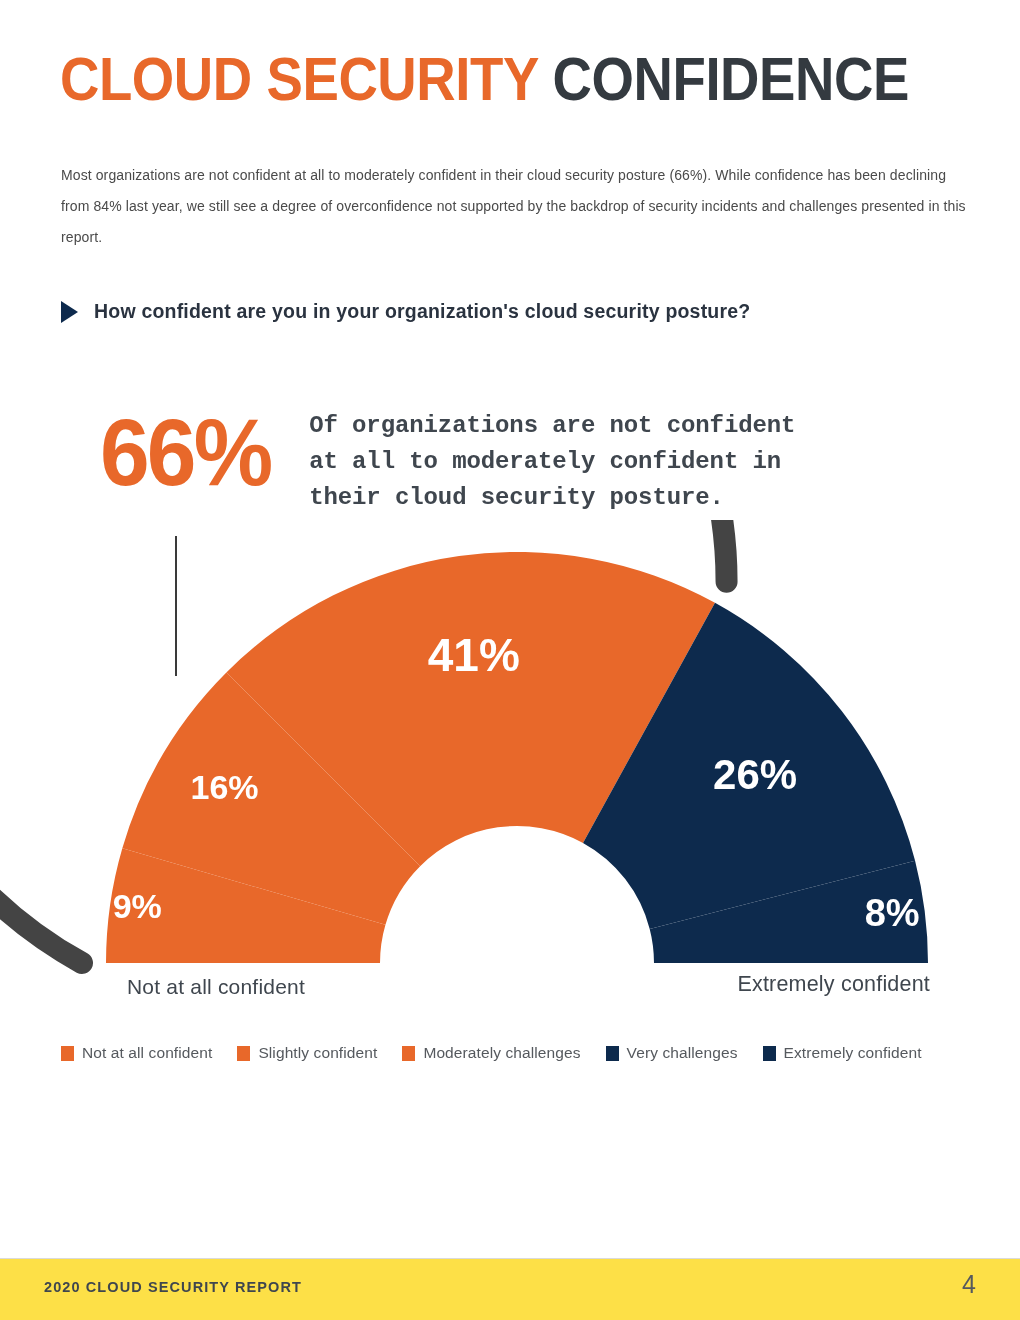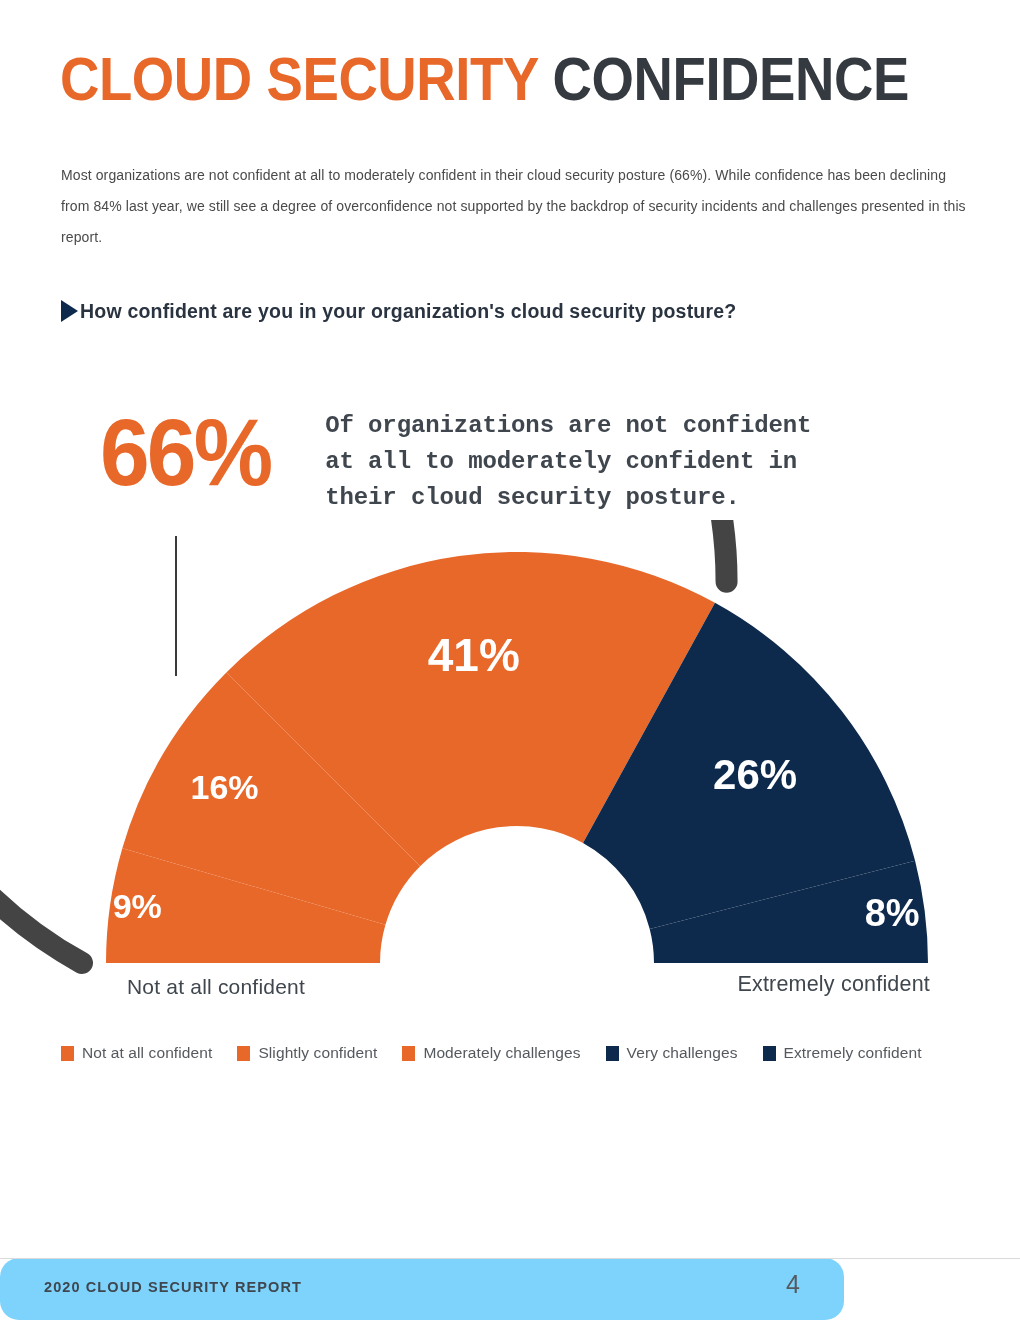--- a/index.html
+++ b/index.html
@@ -35,38 +35,38 @@
     font-size:14px;
     line-height:31px;
     color:#4a4a4a;
     font-weight:400;
     letter-spacing:0.1px;
   }
 
   
   .question-row{
     position:absolute;left:61px;top:300px;
-    display:flex;align-items:flex-start;gap:2px;
+    display:flex;align-items:center;gap:16px;
   }
   .tri{
     width:0;height:0;
     border-top:11px solid transparent;
     border-bottom:11px solid transparent;
     border-left:17px solid #0D2A4D;
     display:block;
   }
   .question-text{
     font-family:"Liberation Sans Narrow","Liberation Sans",sans-serif;
     font-size:19.5px;font-weight:700;color:#2A3340;
     letter-spacing:0.2px;
     white-space:nowrap;
   }
 
   
-  .stat-wrap{position:absolute;left:100px;top:408px;display:flex;align-items:flex-start;gap:16px;}
+  .stat-wrap{position:absolute;left:100px;top:408px;display:flex;align-items:flex-start;}
   .stat-num{
     font-family:"Liberation Sans Narrow","Liberation Sans",sans-serif;
     font-size:94px;font-weight:700;color:#E8682A;
     line-height:0.95;letter-spacing:-3px;
     transform:scaleX(0.95);transform-origin:left top;
     white-space:nowrap;
   }
   .stat-text{
     margin-left:30px;
     font-size:24px;line-height:36px;font-weight:700;color:#3F464E;
@@ -103,23 +103,22 @@
   .legend{
     position:absolute;left:61px;top:1044px;
     display:flex;align-items:center;gap:0px;
   }
   .legend-item{display:flex;align-items:center;margin-right:25px;}
   .legend-sw{width:13px;height:15px;margin-right:8px;flex:0 0 auto;}
   .legend-label{font-size:15.5px;color:#55595E;white-space:nowrap;letter-spacing:0.1px;}
 
   
   .footer{
-    position:absolute;left:0;bottom:0;width:844px;height:62px;
-    background:#7dd3fc;
-    border-radius:19px;
+    position:absolute;left:0;bottom:0;width:1020px;height:62px;
+    background:#fde047;
   }
   .footer-rule{position:absolute;left:0;top:0;width:1020px;height:1px;background:#DADADA;}
   .footer-left{
     position:absolute;left:44px;top:21px;
     font-family:"Liberation Sans Narrow","Liberation Sans",sans-serif;
     font-size:14.5px;font-weight:700;color:#3F464E;letter-spacing:1.1px;
   }
   .footer-center{
     position:absolute;left:452px;top:22px;
     font-size:13.5px;color:#6A6E73;letter-spacing:0.1px;

